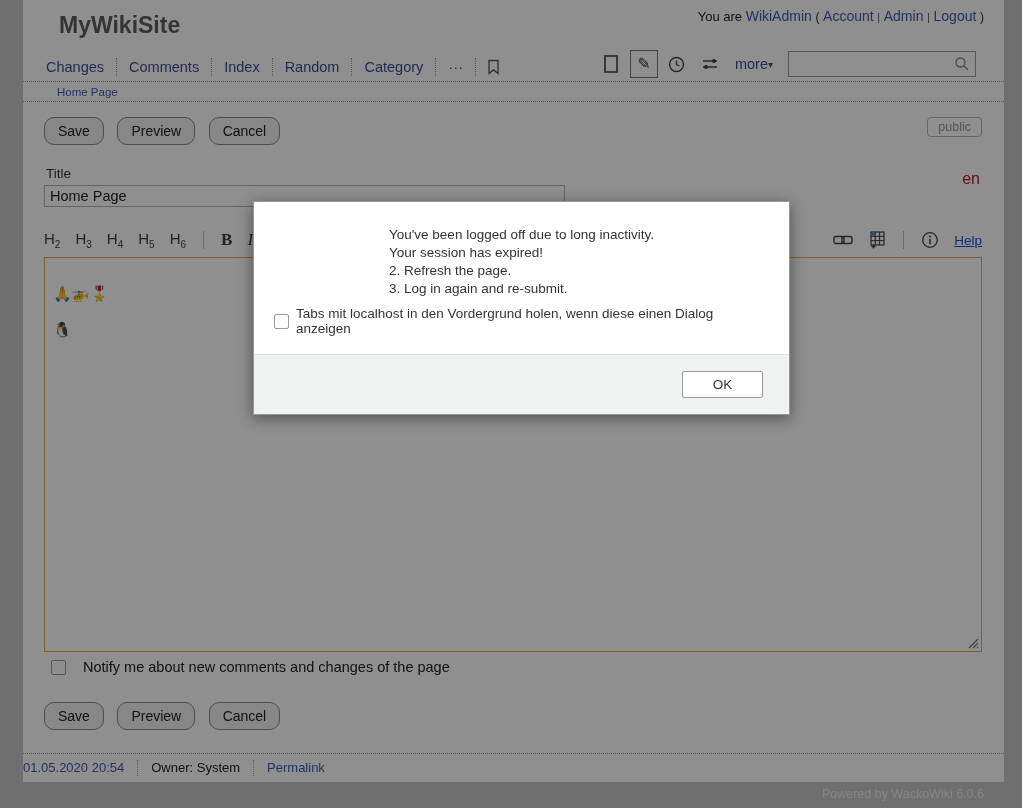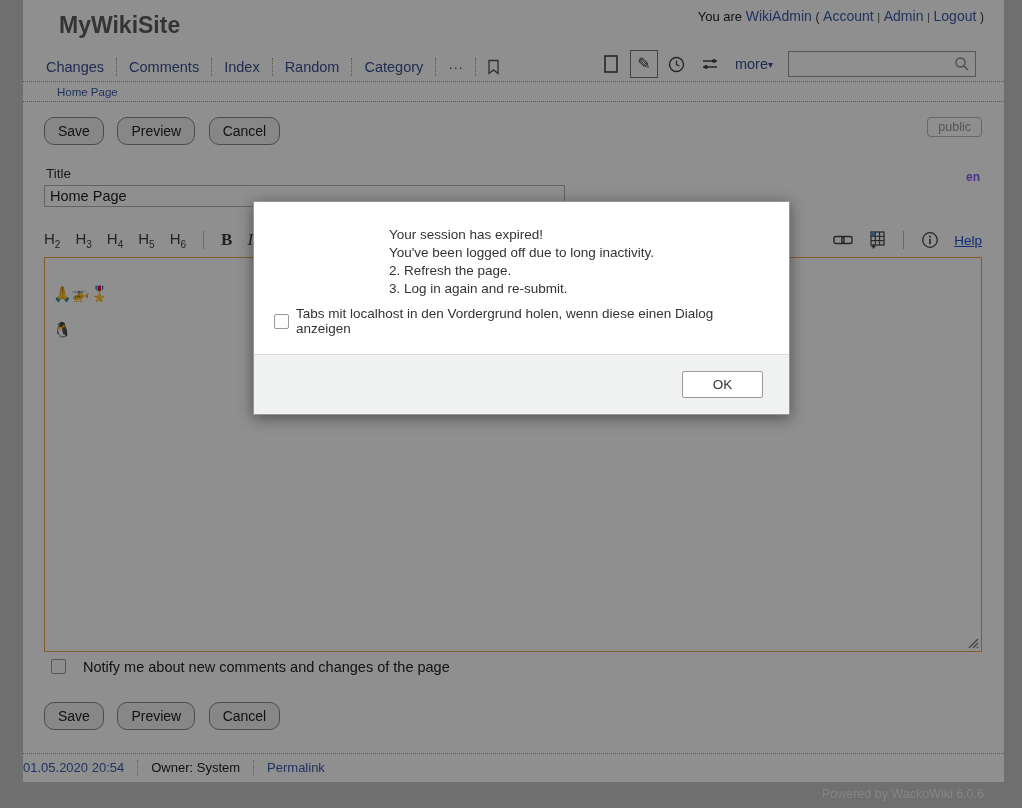--- a/index.html
+++ b/index.html
@@ -39,37 +39,37 @@
 
   
   .btn { display:inline-block; background:#f0f0f0; border:1px solid #888; border-radius:10px; font-size:14px; color:#222; padding:5px 13px; margin-right:9px; cursor:pointer; font-family:"Liberation Sans",sans-serif; }
   .actions-top { position:absolute; left:21px; top:117px; }
   .actions-bottom { position:absolute; left:21px; top:702px; }
 
   .acl-badge { position:absolute; right:22px; top:117px; border:1px solid #b8b8b8; border-radius:4px; color:#979797; font-size:12.5px; padding:2px 10px; }
 
   .title-label { position:absolute; left:23px; top:166px; font-size:13.5px; color:#333; }
   .title-input { position:absolute; left:21px; top:185px; width:521px; height:22px; border:1px solid #b0b0b0; font-size:14.5px; color:#222; padding:0 5px; font-family:"Liberation Sans",sans-serif; background:#fff; }
-  .lang-badge { position:absolute; right:24px; top:170px; font-size:12px; color:#8b5cf6;font-weight:bold; }
+  .lang-badge { position:absolute; right:24px; top:170px; font-size:16px; color:#b91c1c; }
 
   .toolbar { position:absolute; left:21px; right:22px; top:228px; height:24px; display:flex; align-items:center; justify-content:space-between; color:#3f3f3f; }
   .tb-group { display:flex; align-items:center; gap:15px; }
   .tb-sep { width:1px; height:18px; background:#bbb; margin:0 2px; }
   .hbtn { font-size:15px; cursor:pointer; color:#3f3f3f; }
   .hbtn sub { font-size:10px; }
   .bold-btn { font-family:"Liberation Serif",serif; font-weight:bold; font-size:17px; cursor:pointer; }
   .italic-btn { font-family:"Liberation Serif",serif; font-style:italic; font-size:17px; cursor:pointer; }
   .help-link { color:#1d4ed8; font-size:13.5px; text-decoration:underline; cursor:pointer; }
   .tb-icon { cursor:pointer; display:flex; align-items:center; }
 
   .editor { position:absolute; left:21px; top:257px; width:938px; height:395px; border:1px solid #e0a94f; background:#fff; padding:9px 8px; font-size:14px; }
   .editor .line { min-height:18px; line-height:18px; font-size:15px; }
   .resize-grip { position:absolute; right:2px; bottom:2px; width:13px; height:13px; cursor:nwse-resize; }
 
-  .notify-row { position:absolute; left:28px; top:659px; display:flex; align-items:flex-start; gap:17px; }
+  .notify-row { position:absolute; left:28px; top:659px; display:flex; align-items:flex-end; gap:17px; }
   .cbox { appearance:none; -webkit-appearance:none; width:15px; height:15px; border:1px solid #999; border-radius:2px; background:#fdfdfd; cursor:pointer; margin:0; }
   .notify-row label { font-size:14.5px; color:#222; }
 
   .page-footer { position:absolute; left:0; right:0; bottom:0; height:29px; border-top:1px dotted #999; display:flex; align-items:center; font-size:13px; }
   .page-footer .cell { padding:0 13px; border-right:1px dotted #aaa; line-height:16px; }
   .page-footer .cell:first-child { padding-left:0; }
   .page-footer .cell:last-child { border-right:none; }
   .page-footer a { color:#3e5ba9; text-decoration:none; cursor:pointer; }
   .page-footer .owner { color:#222; }
 
@@ -244,22 +244,22 @@
 
   </div>
 
   <div class="powered">Powered by WackoWiki 6.0.6</div>
 
   <div class="overlay"></div>
 
   <div class="modal">
     <div class="modal-body">
       <div class="modal-msg">
+        <div>You've been logged off due to long inactivity.</div>
         <div>Your session has expired!</div>
-        <div>You've been logged off due to long inactivity.</div>
         <div>2. Refresh the page.</div>
         <div>3. Log in again and re-submit.</div>
       </div>
       <div class="modal-check">
         <input type="checkbox" class="cbox" style="">
         <span>Tabs mit localhost in den Vordergrund holen, wenn diese einen Dialog anzeigen</span>
       </div>
     </div>
     <div class="modal-footer">
       <button class="ok-btn">OK</button>

